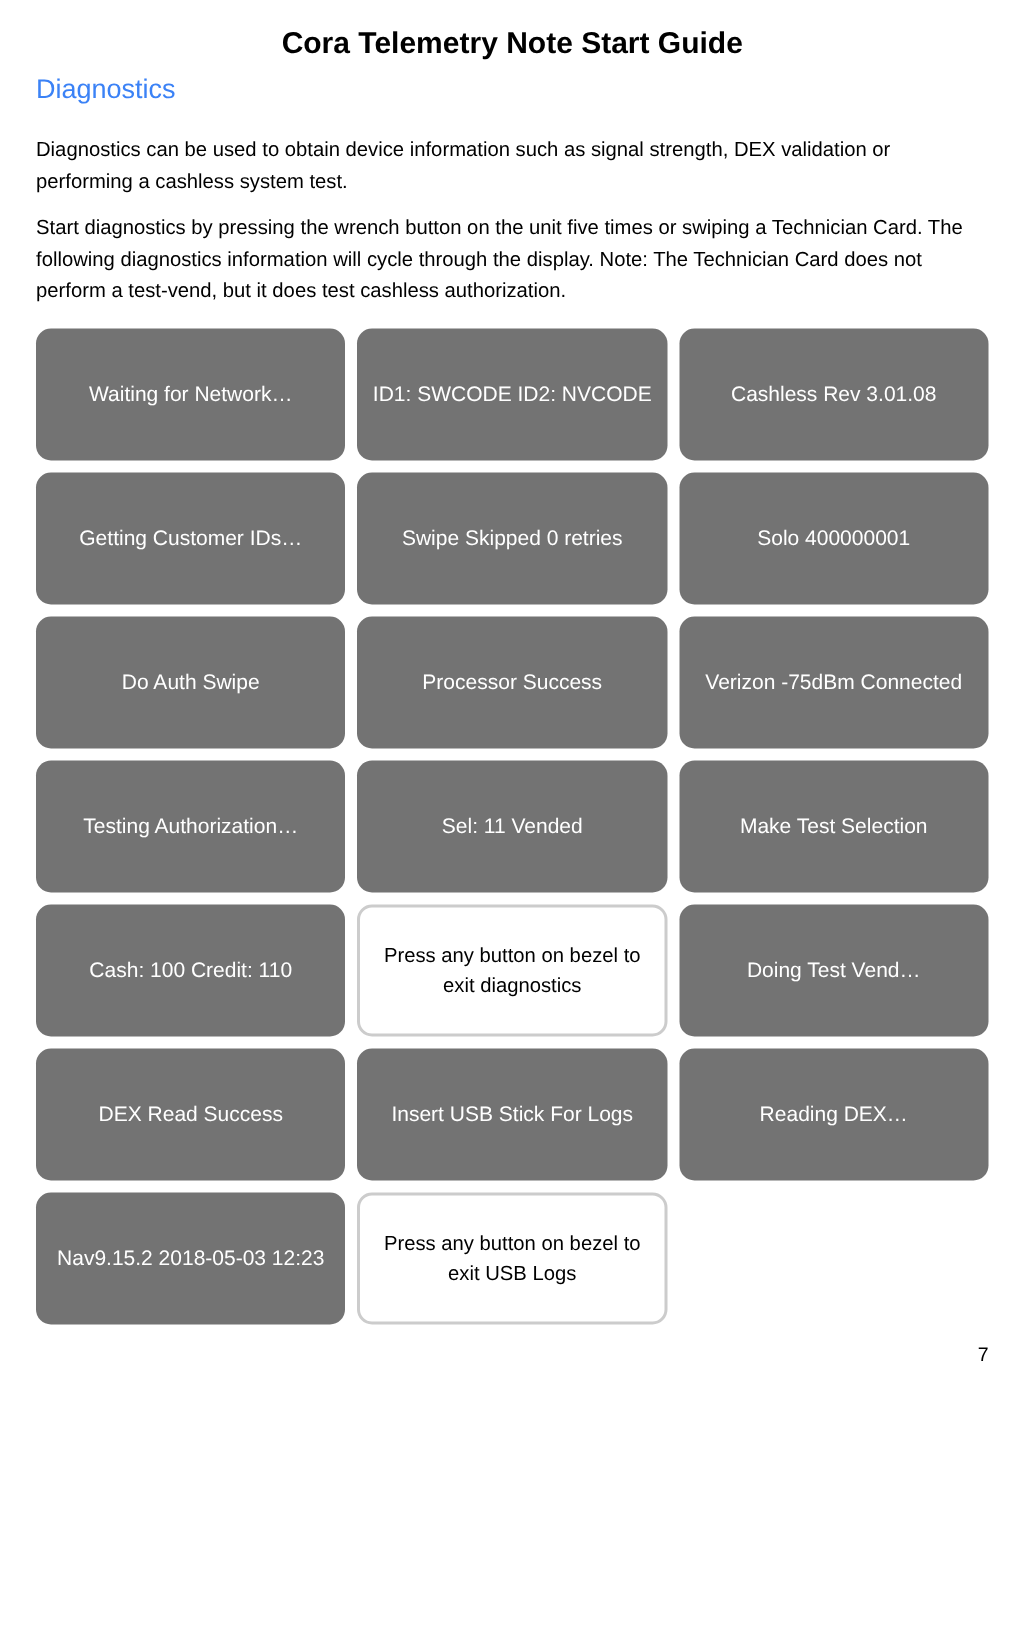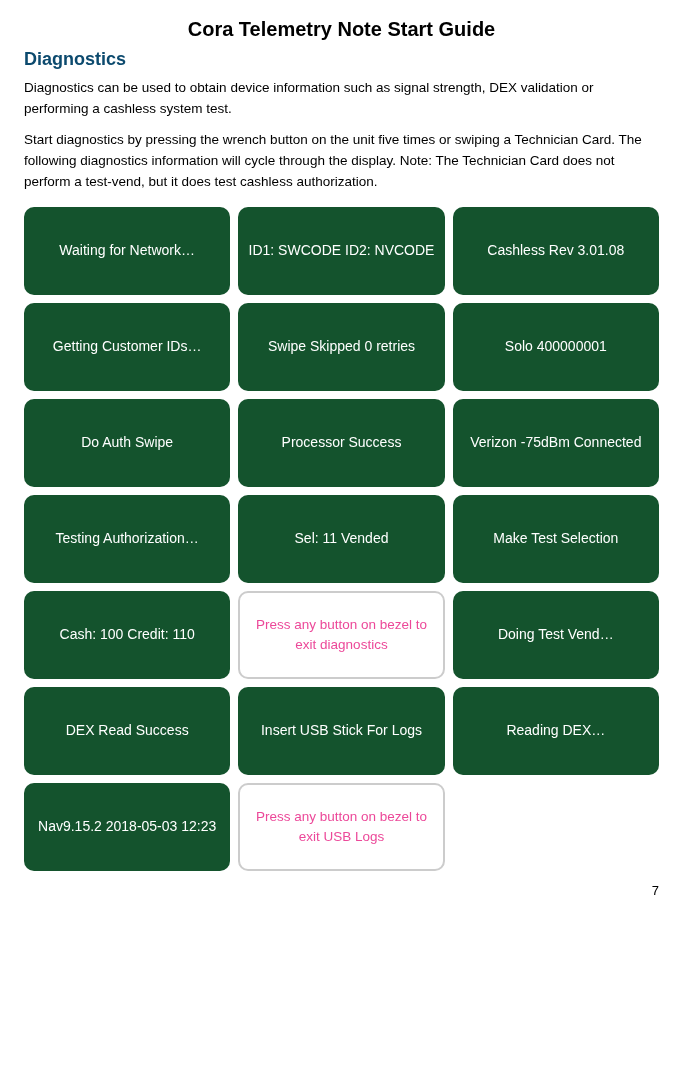--- a/index.html
+++ b/index.html
@@ -11,53 +11,53 @@
       min-height: 1083px;
       padding: 18px 24px 24px 24px;
     }
     h1 {
       text-align: center;
       font-size: 20px;
       font-weight: bold;
       margin-bottom: 8px;
     }
     .section-title {
-      color: #0c4a6e;
+      color: #3b82f6;
       font-size: 18px;
-      font-weight: bold;
-      margin-bottom: 8px;
+      font-weight: normal;
+      margin-bottom: 20px;
     }
     .description {
       font-size: 13.5px;
       line-height: 1.55;
       margin-bottom: 10px;
     }
     .grid-section {
       margin-top: 14px;
       display: grid;
       grid-template-columns: repeat(3, 1fr);
       gap: 8px;
     }
     .cell {
-      background: #14532d;
+      background: #737373;
       color: #fff;
       border-radius: 10px;
       display: flex;
       align-items: center;
       justify-content: center;
       text-align: center;
       font-size: 14px;
       font-weight: 500;
       min-height: 88px;
       padding: 10px 8px;
       line-height: 1.45;
     }
     .cell-white {
       background: #fff;
-      color: #ec4899;
+      color: #000000;
       border: 2px solid #ccc;
       border-radius: 10px;
       display: flex;
       align-items: center;
       justify-content: center;
       text-align: center;
       font-size: 13.5px;
       font-weight: 400;
       min-height: 88px;
       padding: 10px 8px;

